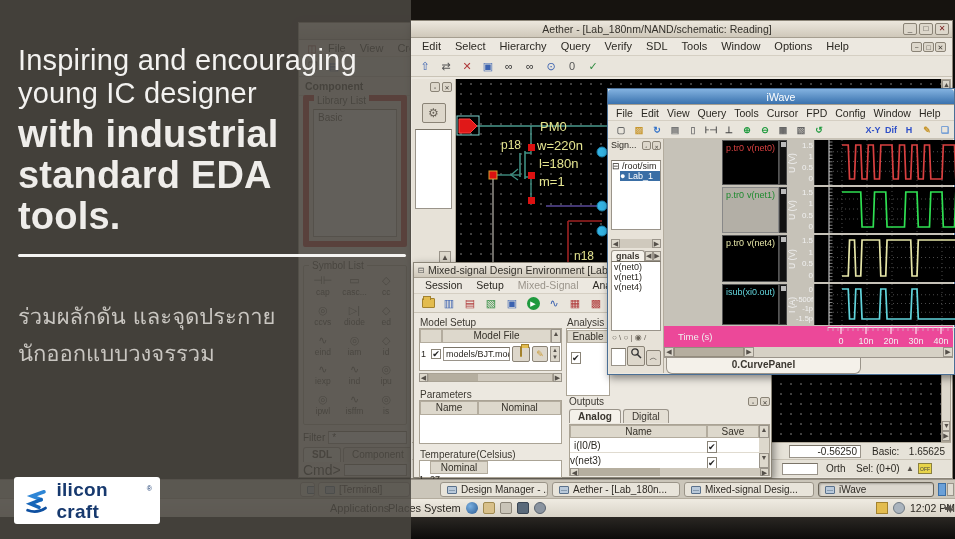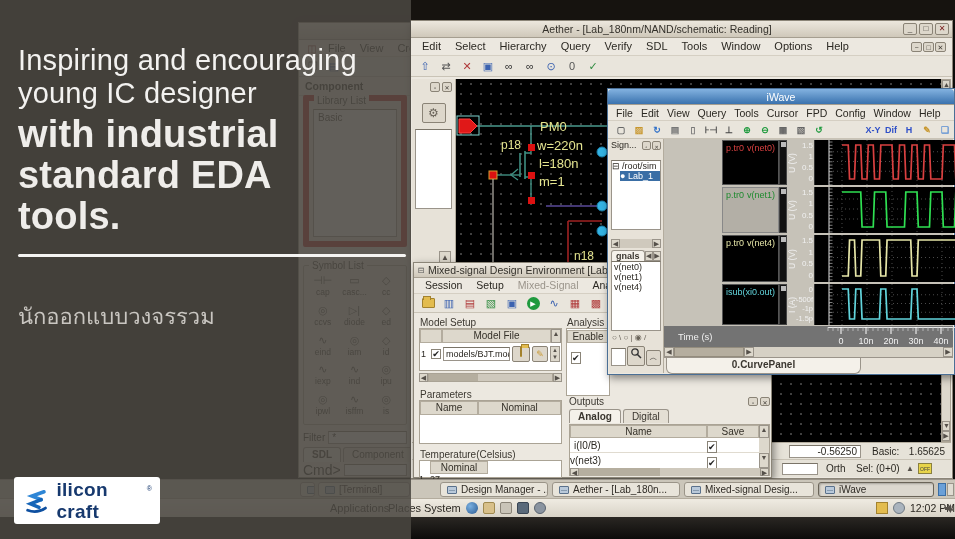--- a/index.html
+++ b/index.html
@@ -641,21 +641,21 @@
             <line x1="14" y1="21.8" x2="17.5" y2="21.8" stroke="#cfcfcf" stroke-width="0.6"></line>
             <line x1="14" y1="25.1" x2="17.5" y2="25.1" stroke="#cfcfcf" stroke-width="0.6"></line>
             <line x1="14" y1="28.400000000000002" x2="17.5" y2="28.400000000000002" stroke="#cfcfcf" stroke-width="0.6"></line>
             <line x1="14" y1="31.700000000000003" x2="17.5" y2="31.700000000000003" stroke="#cfcfcf" stroke-width="0.6"></line>
             <line x1="14" y1="35" x2="17.5" y2="35" stroke="#cfcfcf" stroke-width="0.6"></line>
             <line x1="14" y1="38.3" x2="17.5" y2="38.3" stroke="#cfcfcf" stroke-width="0.6"></line>
             <path d="M27,5L33.25,5L34.55,35L39.5,35L40.8,5L45.75,5L47.05,35L52,35L58.25,35L64.5,35L65.8,5L70.75,5L72.05,35L77,35L83.25,35L89.5,35L95.75,35L97.05,5L102,5L103.3,35L108.25,35L114.5,35L120.75,35L127,35L133.25,35L139.5,35L145.75,35L147.05,5L152,5L153.3,35L158.25,35L164.5,35L170.75,35L172.05,5L177,5L178.3,35L183.25,35L189.5,35L190.8,5L195.75,5L197.05,35L202,35" fill="none" stroke="#62d4dc" stroke-width="1.7"></path>
           </svg></div>
     </div>
 
-    <div class="abs" style="left:0;top:187px;right:0;height:21px;background:#737373">
+    <div class="abs" style="left:0;top:187px;right:0;height:21px;background:#ec4899">
       <span style="position:absolute;left:14px;top:5px;color:#f0f0f0;font-size:9.5px">Time (s)</span>
       <svg id="taxis" width="191" height="21" style="position:absolute;left:150px;top:0">
           <line x1="14" y1="1.5" x2="191" y2="1.5" stroke="#e8e8e8"></line>
           <line x1="14" y1="1" x2="14" y2="5" stroke="#cfcfcf" stroke-width="0.7"></line>
           <line x1="19" y1="1" x2="19" y2="5" stroke="#cfcfcf" stroke-width="0.7"></line>
           <line x1="24" y1="1" x2="24" y2="5" stroke="#cfcfcf" stroke-width="0.7"></line>
           <line x1="29" y1="1" x2="29" y2="5" stroke="#cfcfcf" stroke-width="0.7"></line>
           <line x1="34" y1="1" x2="34" y2="5" stroke="#cfcfcf" stroke-width="0.7"></line>
           <line x1="39" y1="1" x2="39" y2="5" stroke="#cfcfcf" stroke-width="0.7"></line>
           <line x1="44" y1="1" x2="44" y2="5" stroke="#cfcfcf" stroke-width="0.7"></line>
@@ -775,20 +775,21 @@
     <div>Inspiring and encouraging</div>
     <div>young IC designer</div>
   </div>
   <div class="headline-bold abs" style="left:18px;top:114px;width:390px">
     <div>with industrial</div>
     <div>standard EDA</div>
     <div>tools.</div>
   </div>
   <div class="abs" style="left:18px;top:254px;width:388px;height:3px;background:#f5f4f2;border-radius:2px"></div>
   <div class="thai abs" style="left:18px;top:298px;width:390px">
+    <div>ร่วมผลักดัน และจุดประกาย</div>
     <div>นักออกแบบวงจรรวม</div>
   </div>
   <div class="abs" style="left:14px;top:477px;width:146px;height:47px;background:#fff;border-radius:3px;display:flex;align-items:center;padding:0 8px;gap:6px">
     <svg width="32" height="34" viewBox="0 0 40 40">
       <g fill="none" stroke-linecap="round">
         <path d="M31 7 L14 13 L27 18" stroke="#2e86d6" stroke-width="5"></path>
         <path d="M27 18 L12 24 L24 29" stroke="#1565b8" stroke-width="5"></path>
         <path d="M8 33 Q21 38 33 30" stroke="#0d4fa0" stroke-width="4"></path>
       </g>
     </svg>

